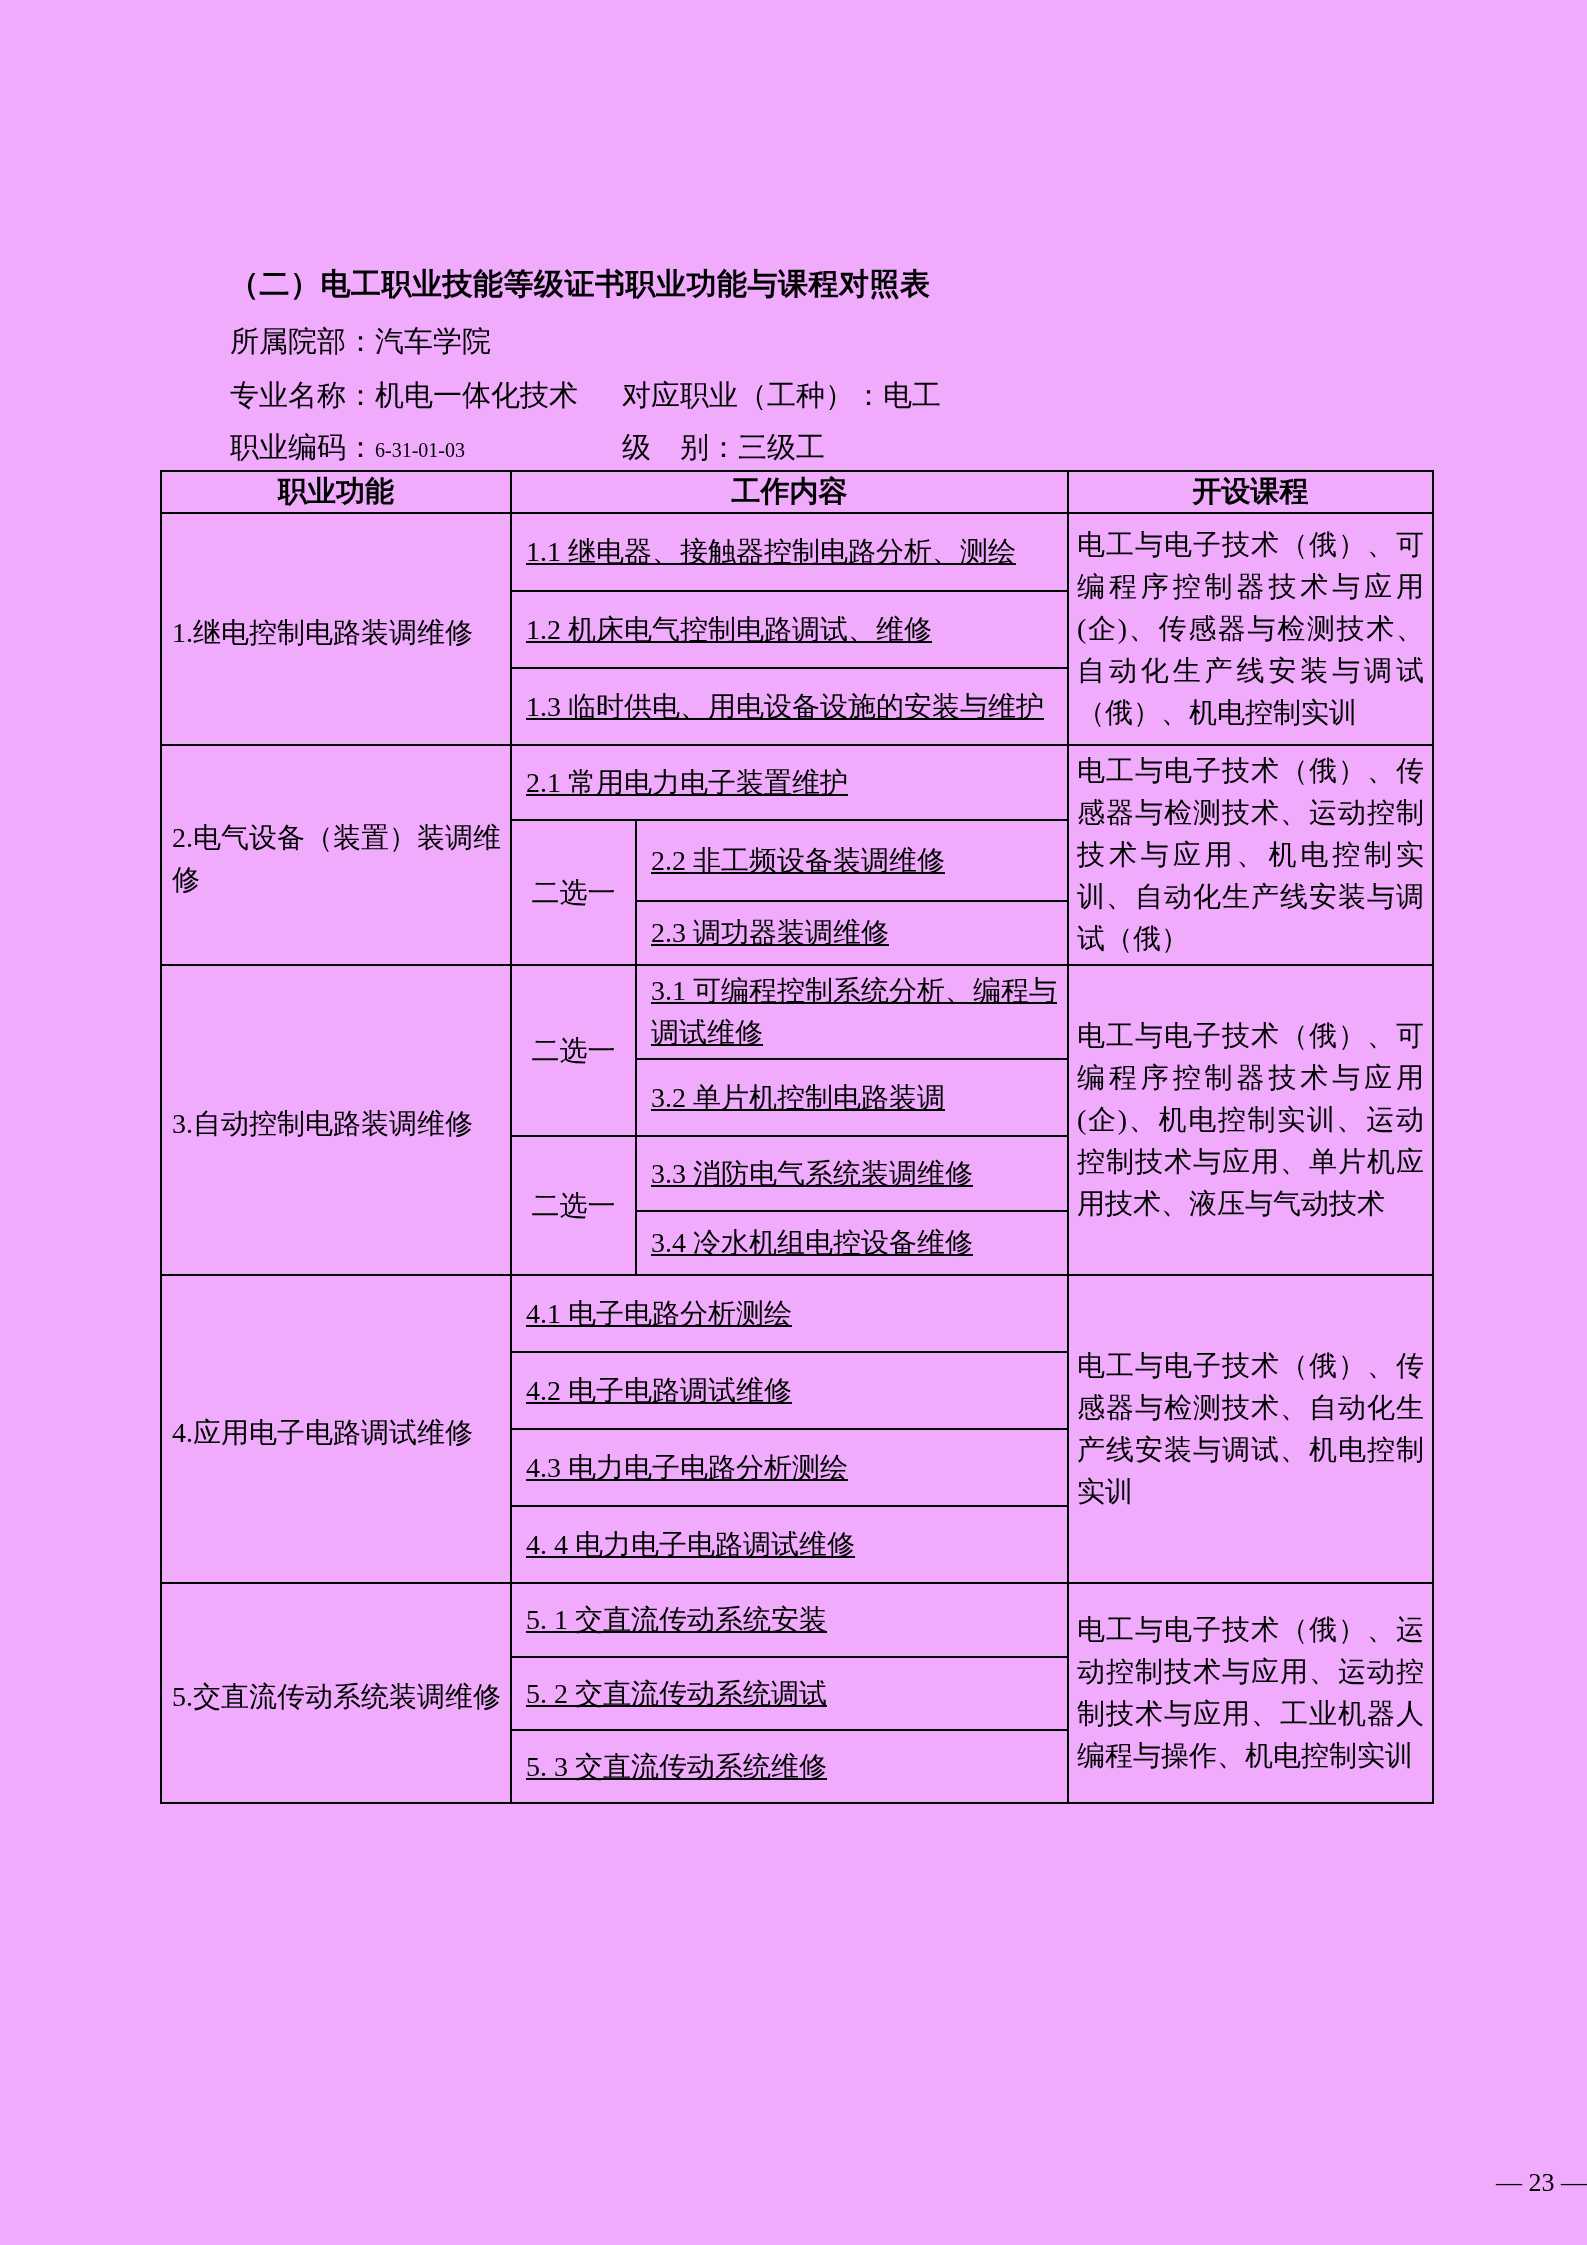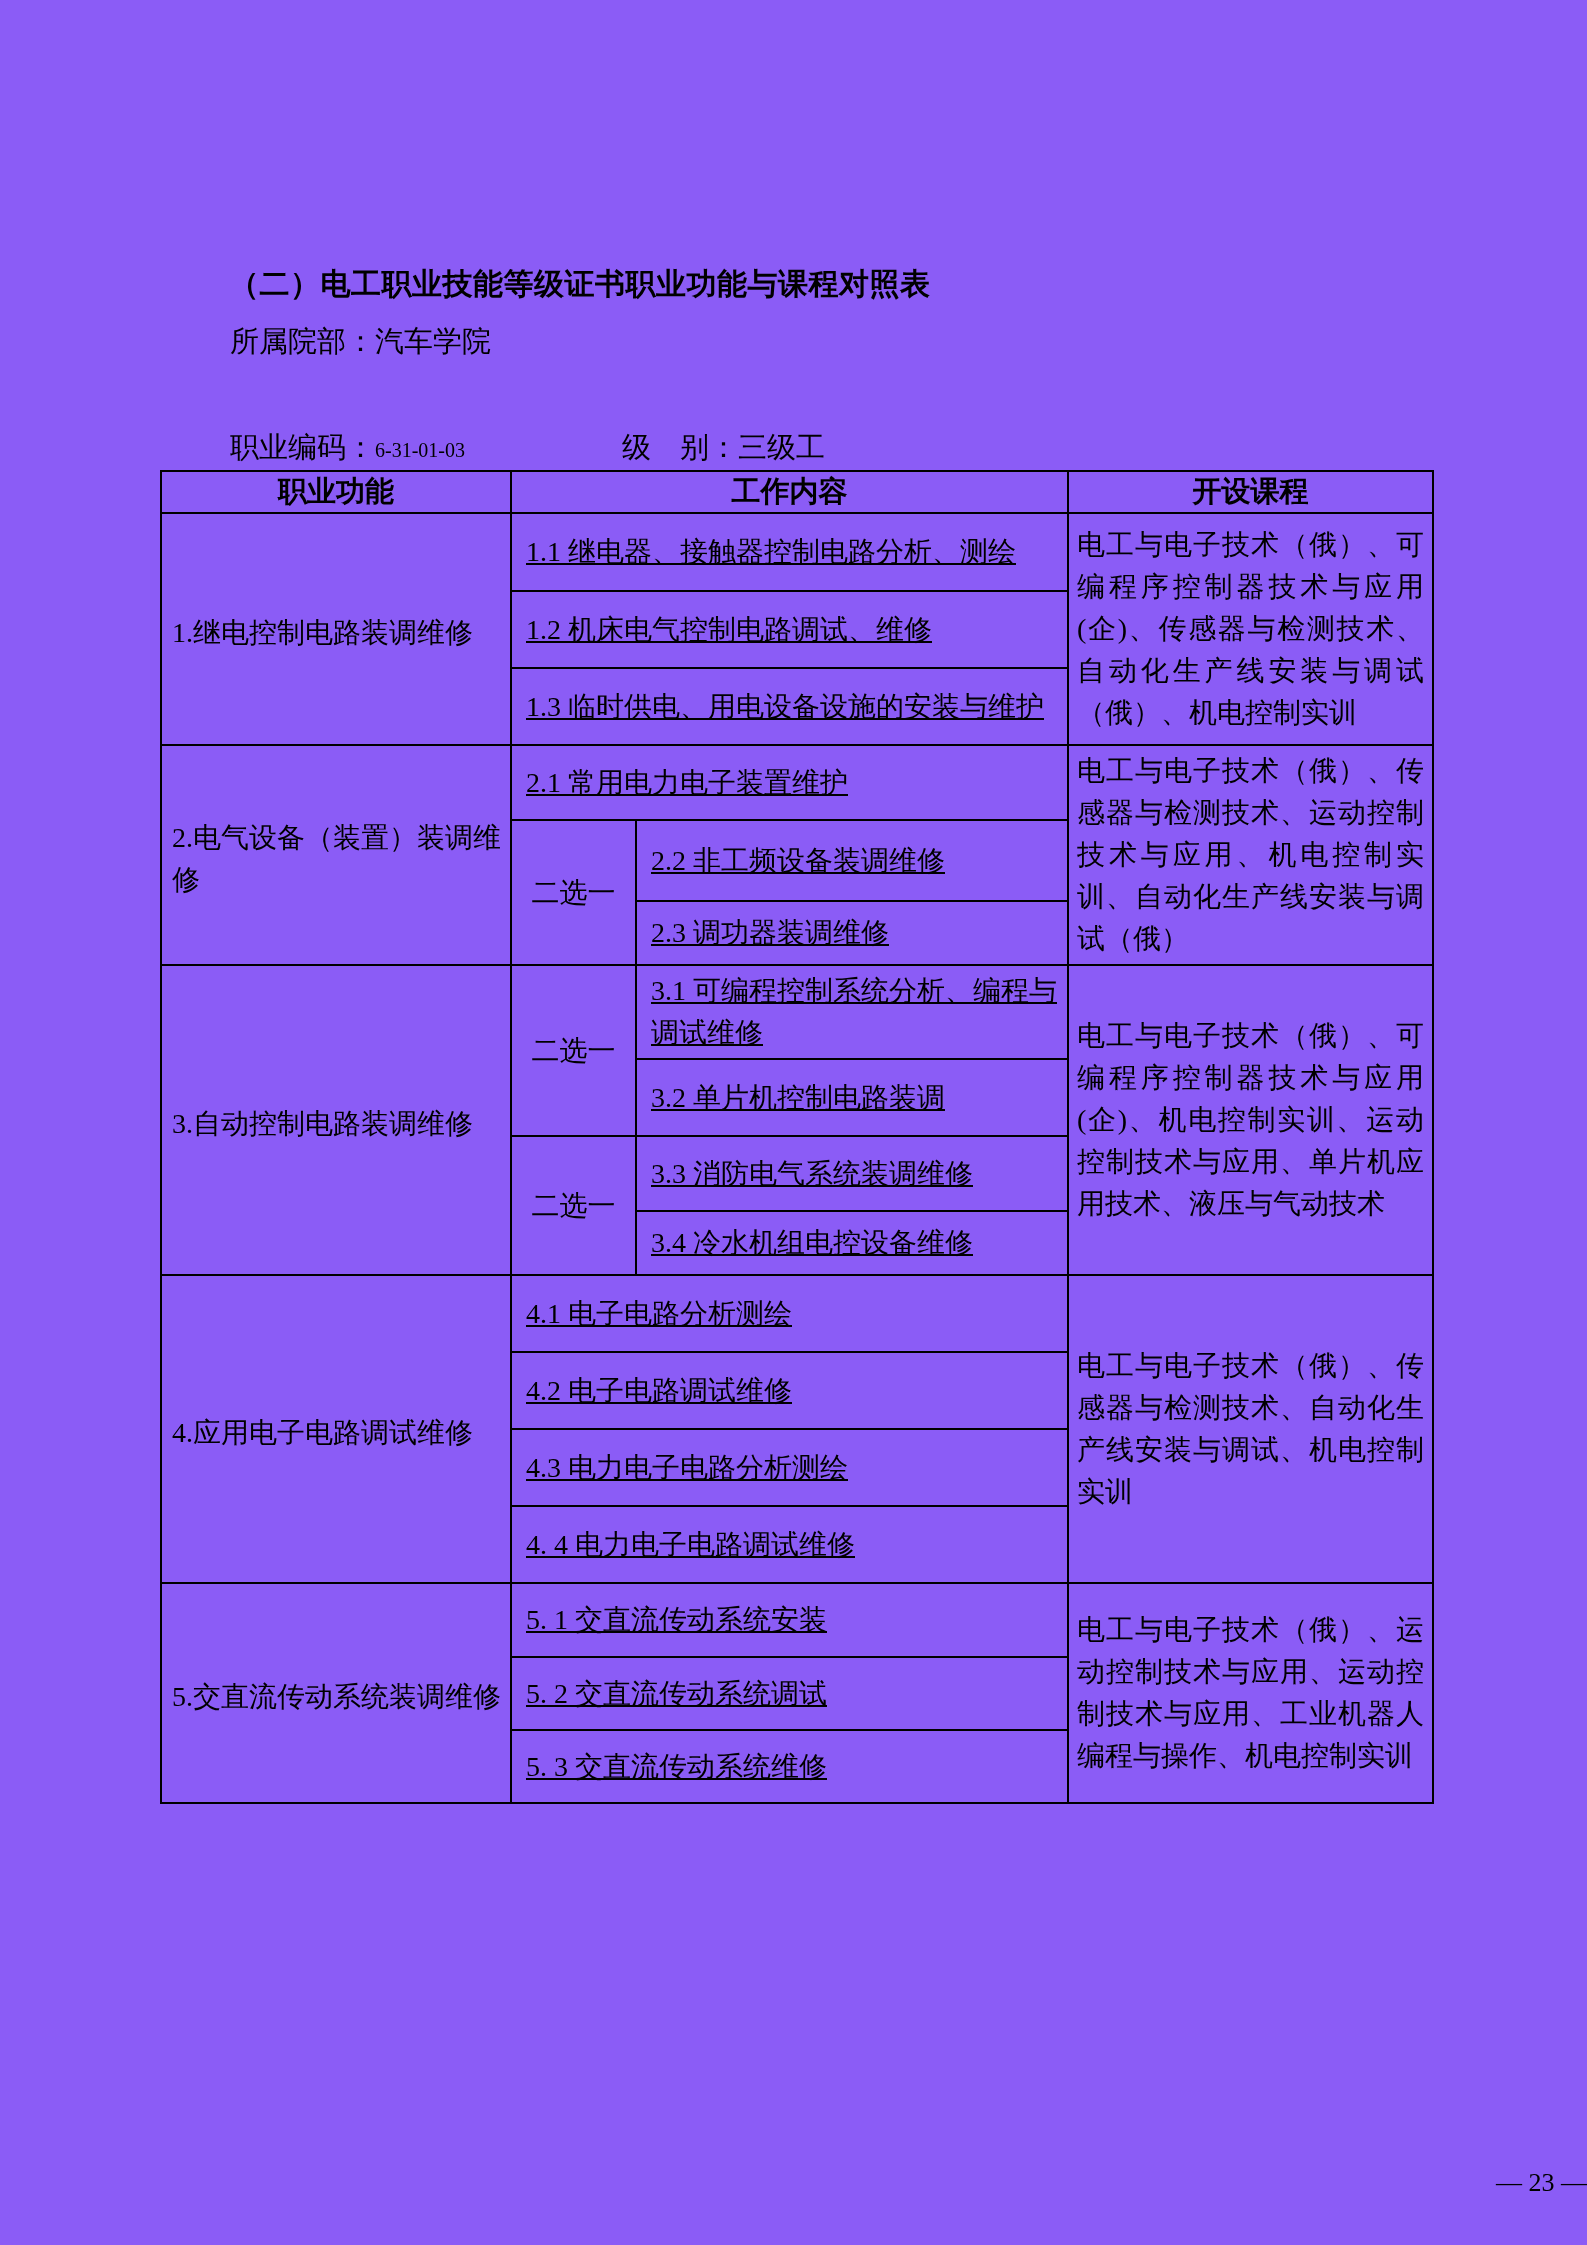--- a/index.html
+++ b/index.html
@@ -1,19 +1,19 @@
 <!DOCTYPE html>
 <html><head>
 <meta charset="utf-8">
 <style>
   html,body { margin:0; padding:0; background:#ffffff; }
   .page {
     position:relative;
     width:1587px; height:2245px;
-    background:#8b5cf6;
+    background:#f0abfc;
     color:#000;
     font-family:"Liberation Serif", serif;
     overflow:hidden;
   }
   .doc-title {
     position:absolute; left:229px; top:264px;
     font-family:"Liberation Sans", sans-serif;
     font-weight:bold; font-size:30px; letter-spacing:0.5px;
     white-space:nowrap;
   }
@@ -64,20 +64,23 @@
 <body>
 
 <div class="page">
 
   <div class="doc-title">（二）电工职业技能等级证书职业功能与课程对照表</div>
 
   <div class="info-line l1">
     <span>所属院部：</span><span>汽车学院</span>
   </div>
 
+  <div class="info-line l2">
+    <span class="info-left"><span>专业名称：</span><span>机电一体化技术</span></span><span>对应职业（工种）：</span><span>电工</span>
+  </div>
 
   <div class="info-line l3">
     <span class="info-left"><span>职业编码：</span><span class="sans">6-31-01-03</span></span><span>级　别：</span><span>三级工</span>
   </div>
 
   <table class="cmp">
     <colgroup>
       <col style="width:350px">
       <col style="width:125px">
       <col style="width:432px">

